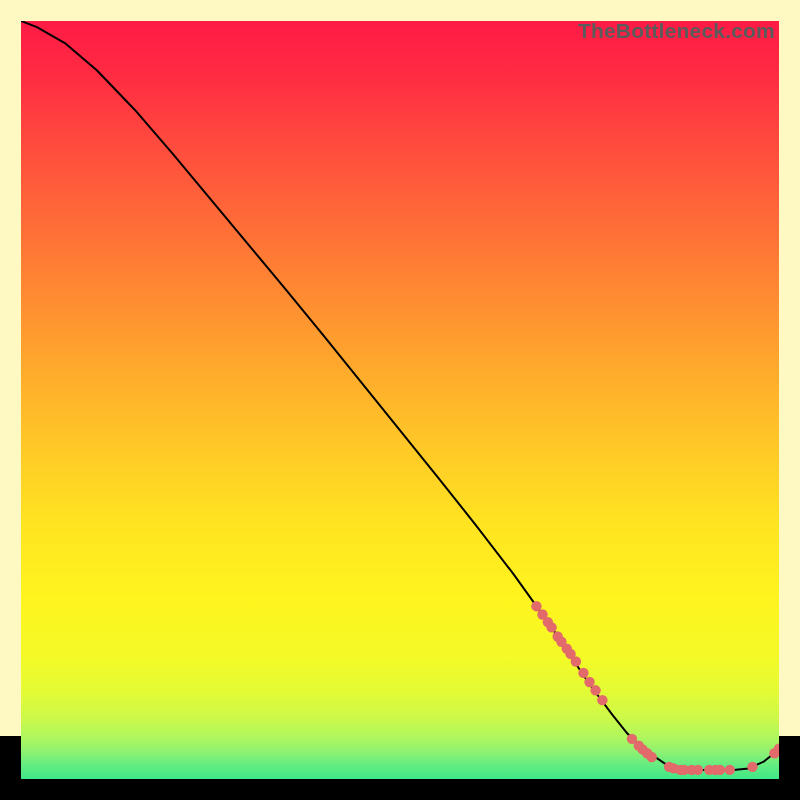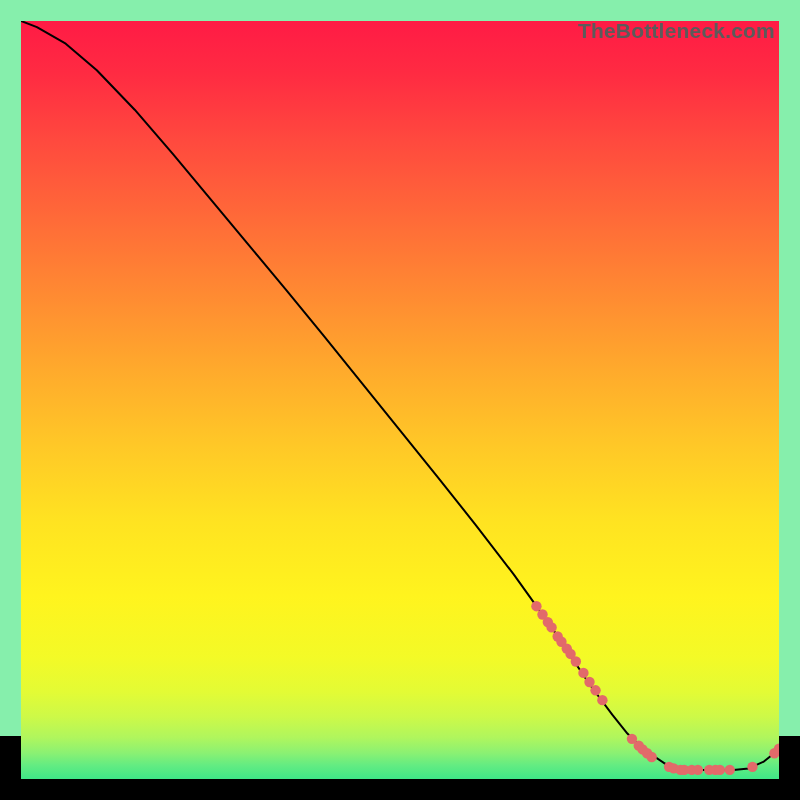--- a/index.html
+++ b/index.html
@@ -1,20 +1,20 @@
 <!DOCTYPE html>
 <html><head>
 <meta charset="utf-8">
 <style>
   * { margin: 0; padding: 0; box-sizing: border-box; }
   html, body { width: 800px; height: 800px; overflow: hidden; background: #000; }
   .outer {
     width: 800px;
     height: 736px;
-    background: #86efac;
+    background: #fef9c3;
     position: relative;
   }
   .plot-area {
     position: absolute;
     left: 21px;
     top: 21px;
     width: 758px;
     height: 758px;
     overflow: hidden;
   }

